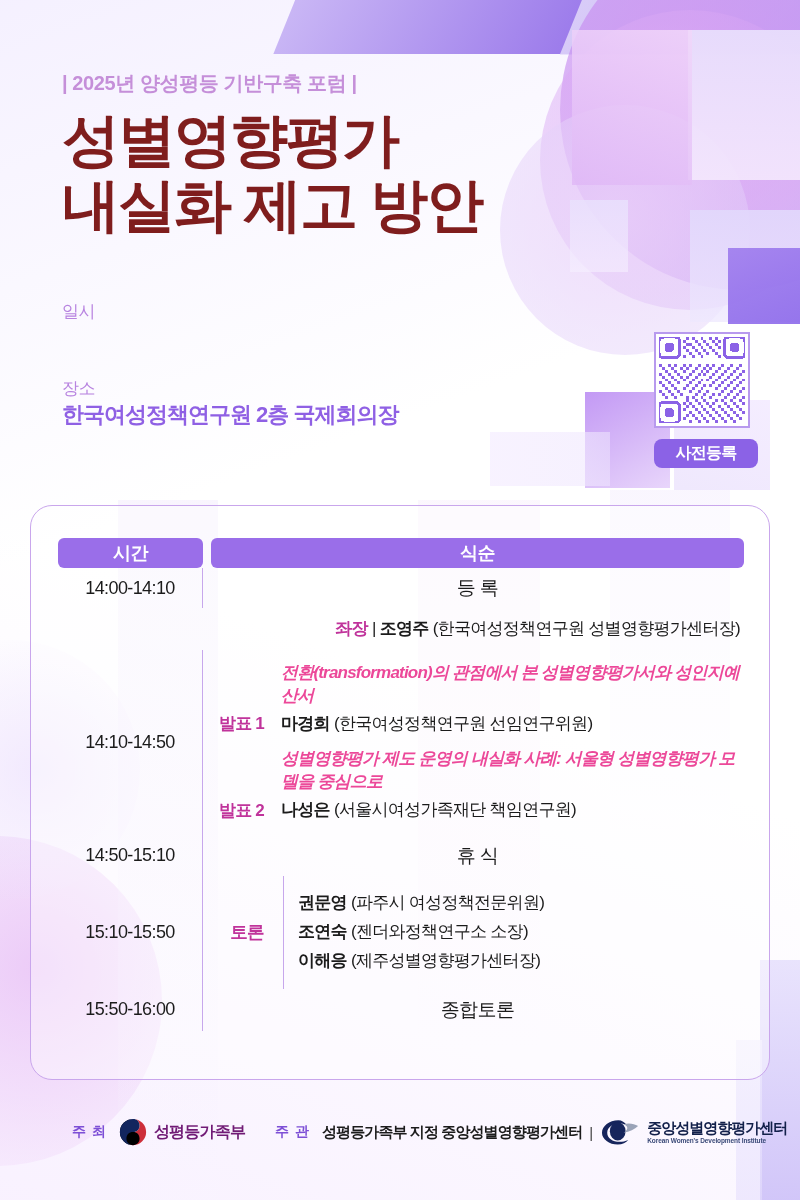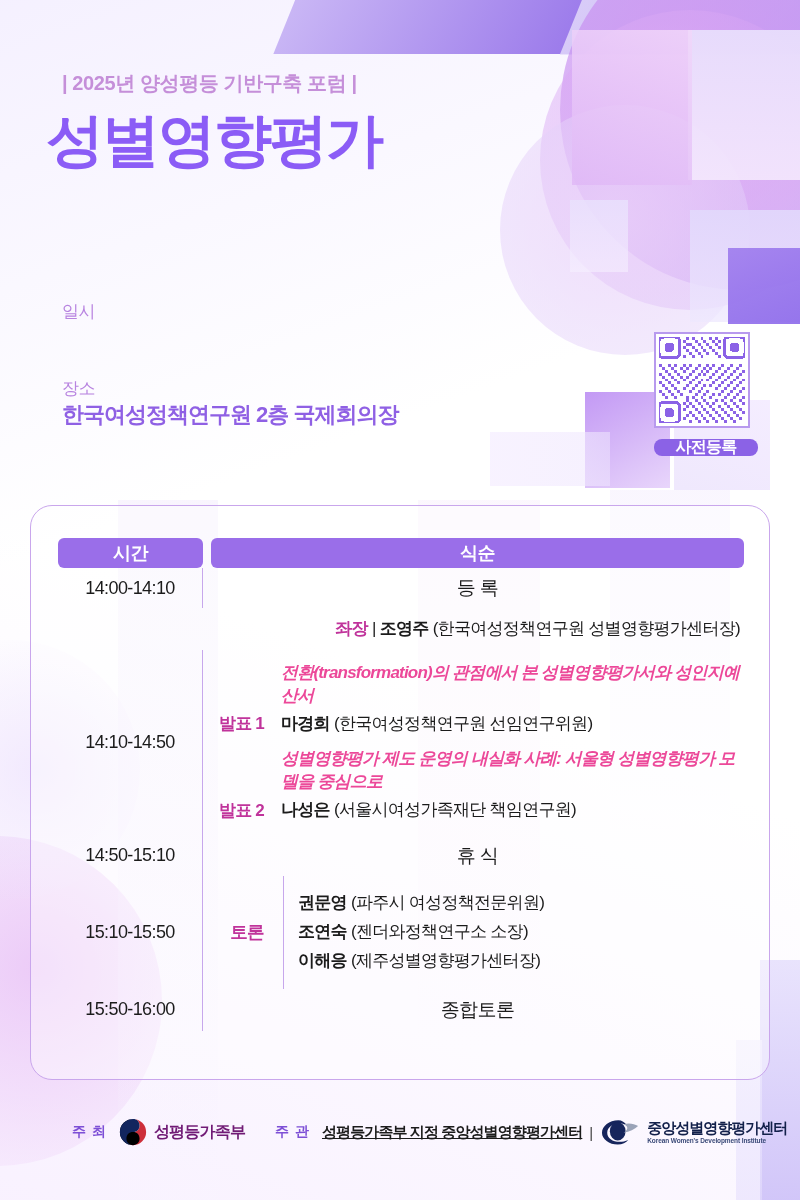--- a/index.html
+++ b/index.html
@@ -70,23 +70,23 @@
   .col-e{position:absolute;right:38px;top:1040px;width:26px;height:160px;background:linear-gradient(180deg,rgba(240,236,254,.7),rgba(229,222,253,.6));}
 
   
   .content{position:relative;z-index:3;}
 
   .kicker{
     position:absolute;left:62px;top:70px;
     font-size:20px;font-weight:700;letter-spacing:-0.4px;color:#c58fd9;
   }
   .title{
-    position:absolute;left:46px;top:108px;
+    position:absolute;left:62px;top:108px;
     font-size:58px;line-height:1.12;font-weight:800;letter-spacing:-2px;
-    color:#8b5cf6;
+    color:#7f1d1d;
   }
   .title .l2{display:block;}
 
   .info{position:absolute;left:62px;top:300px;}
   .info-label{
     font-size:17px;font-weight:400;color:#b884e0;letter-spacing:-0.5px;margin-bottom:2px;
   }
   .info-date{
     font-size:31px;font-weight:800;letter-spacing:-1.2px;line-height:1.15;
     background:linear-gradient(90deg,#8d5ce8 0%,#a濃 1%,#b573e2 32%,#c07fdd 60%,#c489d9 100%);
@@ -98,21 +98,21 @@
   }
 
   
   .qr-wrap{position:absolute;right:42px;top:332px;width:104px;}
   .qr-box{
     width:96px;height:96px;background:#fff;border:2px solid #b89aee;
     padding:3px;box-sizing:border-box;
   }
   .qr-box svg{display:block;width:100%;height:100%;}
   .reg-btn{
-    margin-top:11px;width:104px;height:17px;border-radius:8px;
+    margin-top:11px;width:104px;height:29px;border-radius:8px;
     background:#8b62e6;color:#fff;font-size:16px;font-weight:800;letter-spacing:-0.8px;
     display:flex;align-items:center;justify-content:center;border:none;
     font-family:Liberation Sans, sans-serif;cursor:pointer;
   }
 
   
   .card{
     position:absolute;left:30px;top:505px;width:740px;height:575px;
     border:1.4px solid #c9a6ec;border-radius:22px;background:rgba(255,255,255,.42);
     box-sizing:border-box;
@@ -202,20 +202,21 @@
   <div class="col-d"></div>
   <div class="col-e"></div>
 </div>
 
 <div class="content">
 
   <div class="kicker">| 2025년 양성평등 기반구축 포럼 |</div>
 
   <div class="title">
     <span>성별영향평가</span>
+    <span class="l2">내실화 제고 방안</span>
   </div>
 
   <div class="info">
     <div class="info-label">일시</div>
     <div class="info-date">2025. 11. 11. (화) 14:00-16:00</div>
     <div class="info-label">장소</div>
     <div class="info-place">한국여성정책연구원 2층 국제회의장</div>
   </div>
 
   <div class="qr-wrap">
@@ -537,21 +538,21 @@
     <span class="f-lab">주 최</span>
     <svg class="taeguk" viewBox="0 0 64 64" aria-hidden="true">
       <circle cx="32" cy="32" r="30" fill="#ffffff"></circle>
       <path d="M32 2a30 30 0 0 1 0 60c-9 0-15-6-15-15s6-15 15-15 15-6 15-15S41 2 32 2z" fill="#cd2e3a"></path>
       <path d="M32 2a30 30 0 0 0 0 60c9 0 15-6 15-15s-6-15-15-15-15-6-15-15S23 2 32 2z" fill="#0f2martin"></path>
       <path d="M32 2A30 30 0 0 0 32 62c-9 0-15-6-15-15s6-15 15-15 15-6 15-15S41 2 32 2z" fill="#12255e"></path>
     </svg>
     <span class="f-txt">성평등가족부</span>
 
     <span class="f-lab" style="margin-left:30px;">주 관</span>
-    <span class="f-txt-sm" style="margin-left:12px;text-decoration:underline;">성평등가족부 지정 중앙성별영향평가센터</span>
+    <span class="f-txt-sm" style="margin-left:12px;">성평등가족부 지정 중앙성별영향평가센터</span>
     <span class="sep">|</span>
 
     <span class="kwdi">
       <svg class="kwdi-mark" viewBox="0 0 64 42" aria-hidden="true">
         <path d="M28 3C14 3 3 12 3 22s11 18 24 18c7 0 13-3 16-7-4 2-9 3-13 3-11 0-19-6-19-14S19 8 30 8c4 0 8 1 11 3-3-5-8-8-13-8z" fill="#16255c"></path>
         <ellipse cx="27" cy="20" rx="12" ry="14" fill="#16255c"></ellipse>
         <path d="M36 9c8-2 16-1 22 3-5 5-13 9-22 10 6-4 9-9 0-13z" fill="#9aa3b8"></path>
       </svg>
       <span>
         <span class="kwdi-ko" style="display:block;">중앙성별영향평가센터</span>

